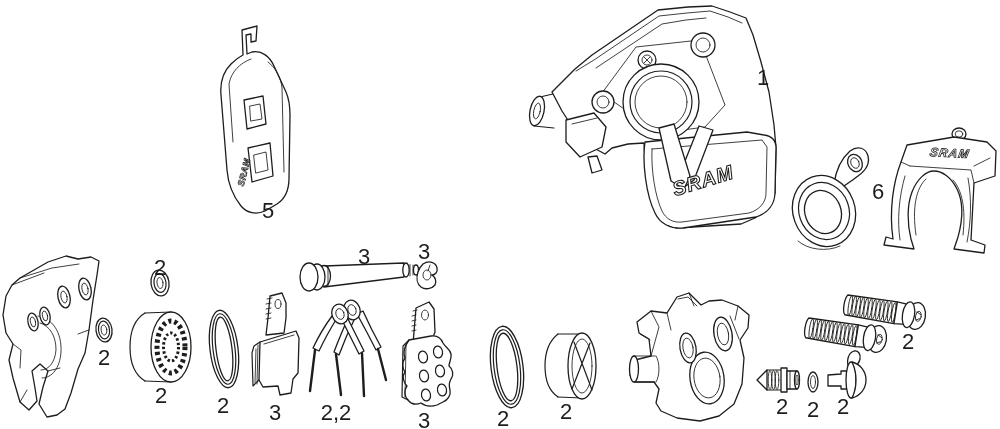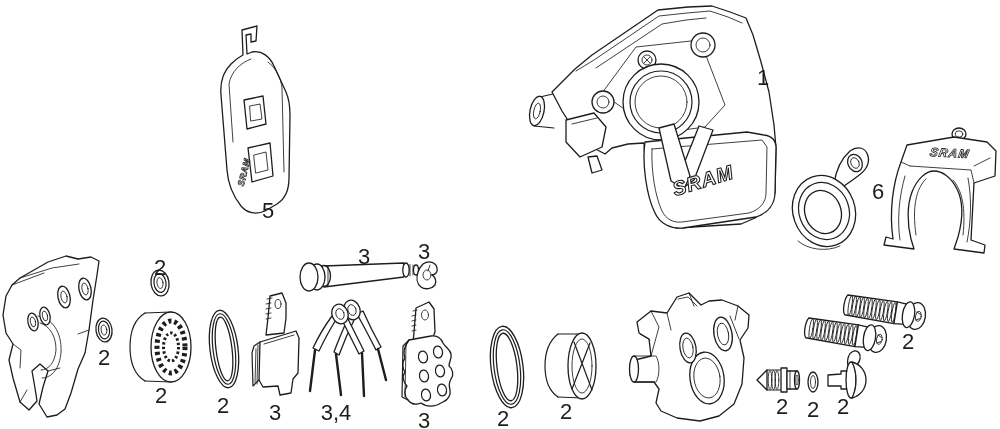--- a/index.html
+++ b/index.html
@@ -305,21 +305,21 @@
 </svg>
 
   <div class="callout" style="left:763px;top:78px">1</div>
   <div class="callout" style="left:268px;top:211px">5</div>
   <div class="callout" style="left:878px;top:192px">6</div>
   <div class="callout" style="left:160px;top:268px">2</div>
   <div class="callout" style="left:104px;top:358px">2</div>
   <div class="callout" style="left:161px;top:396px">2</div>
   <div class="callout" style="left:223px;top:406px">2</div>
   <div class="callout" style="left:275px;top:413px">3</div>
-  <div class="callout" style="left:336px;top:413px">3,4</div>
+  <div class="callout" style="left:336px;top:413px">2,2</div>
   <div class="callout" style="left:364px;top:257px">3</div>
   <div class="callout" style="left:424px;top:252px">3</div>
   <div class="callout" style="left:424px;top:421px">3</div>
   <div class="callout" style="left:503px;top:419px">2</div>
   <div class="callout" style="left:566px;top:412px">2</div>
   <div class="callout" style="left:782px;top:407px">2</div>
   <div class="callout" style="left:813px;top:410px">2</div>
   <div class="callout" style="left:843px;top:407px">2</div>
   <div class="callout" style="left:908px;top:342px">2</div>
 

